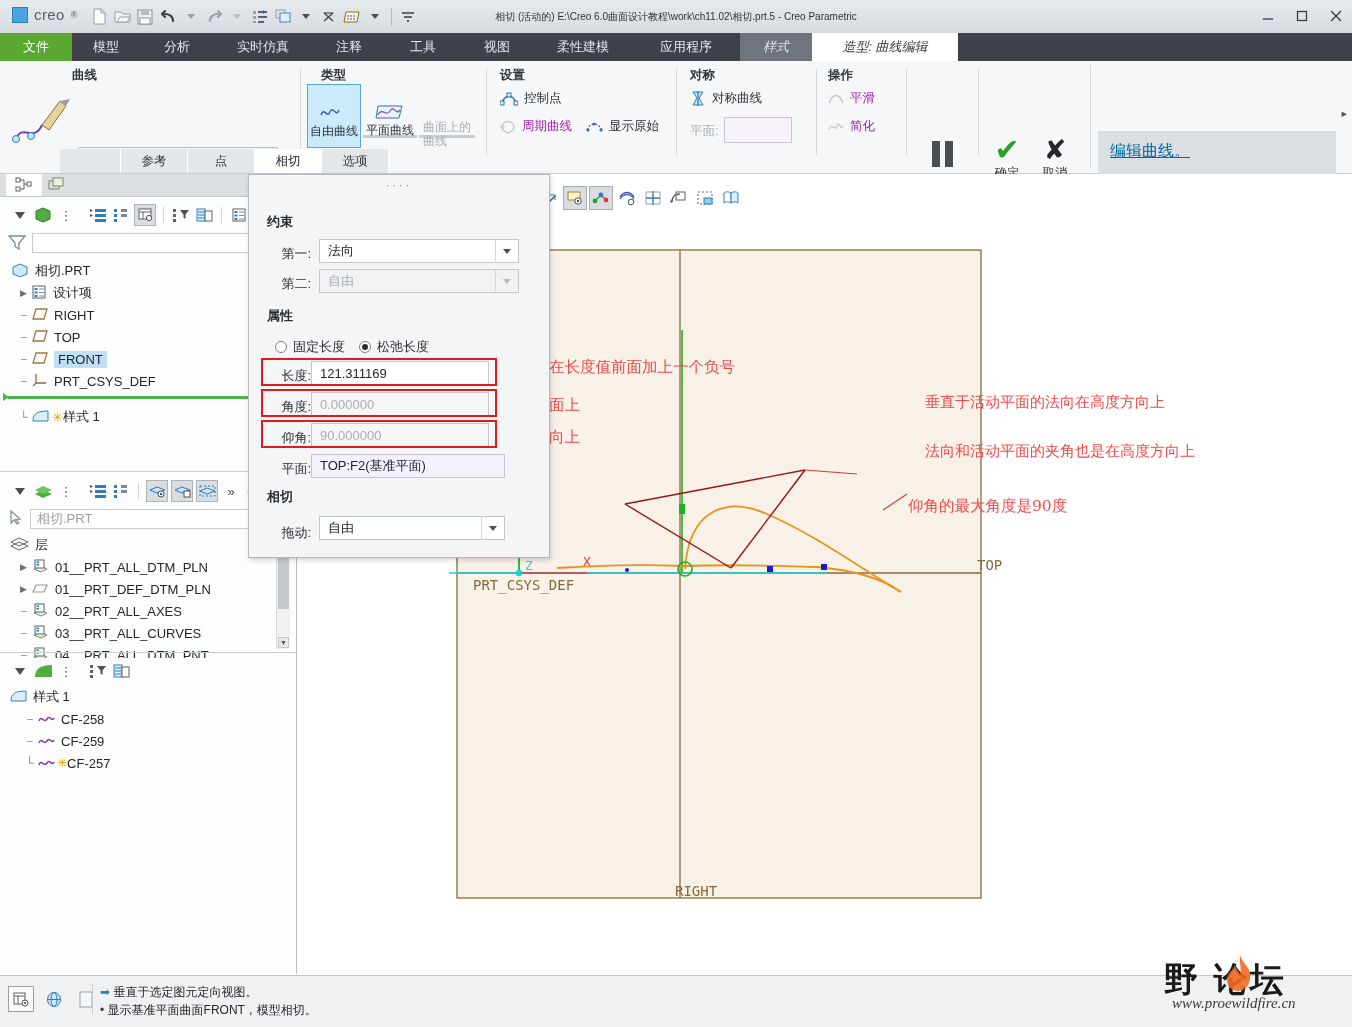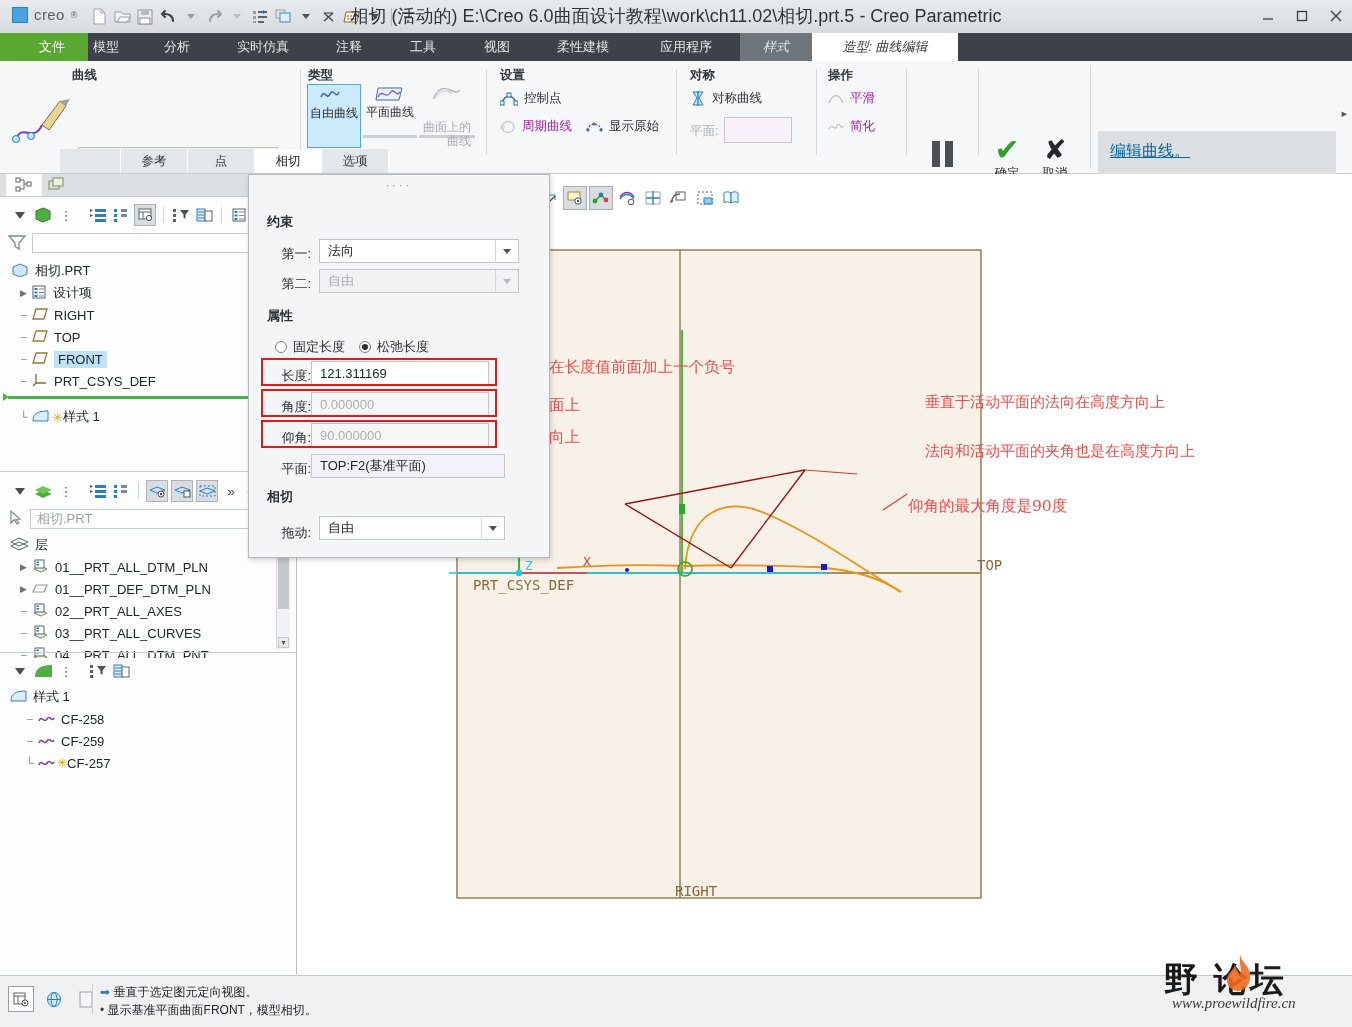--- a/index.html
+++ b/index.html
@@ -15,47 +15,47 @@
   .titlebar{position:absolute;left:0;top:0;width:1352px;height:33px;
     background:linear-gradient(#e7eaed,#d7dbe0);border-bottom:1px solid #b8bdc4;}
   .creo-logo{position:absolute;left:12px;top:6px;display:flex;align-items:center;gap:6px;}
   .creo-sq{width:14px;height:14px;background:#4aa3df;border:1px solid #2a7fb8;}
   .creo-txt{font-size:15px;color:#5a5f66;letter-spacing:.4px;}
   .qat{position:absolute;left:88px;top:4px;display:flex;align-items:center;height:25px;gap:1px;}
   .qat-btn{width:22px;height:22px;display:flex;align-items:center;justify-content:center;cursor:default;}
   .qat-btn svg{display:block;}
   .qat-sep{width:1px;height:18px;background:#b4b9bf;margin:0 4px;}
   .title-text{position:absolute;left:0;top:0;width:1352px;height:33px;line-height:33px;
-    text-align:center;font-size:18px;color:#2e3338;pointer-events:none;}
+    text-align:center;font-size:10px;color:#2e3338;pointer-events:none;}
   .wincontrols{position:absolute;right:6px;top:6px;display:flex;gap:14px;}
   .wc{width:20px;height:20px;display:flex;align-items:center;justify-content:center;color:#444;font-size:13px;}
 
   
   .ribtabs{position:absolute;left:0;top:33px;width:1352px;height:28px;background:#3c4248;}
   .rtab{position:absolute;top:0;height:28px;line-height:28px;text-align:center;color:#e3e6e8;font-size:13px;cursor:default;}
-  .rtab.file{background:#5aa832;color:#fff;left:0;width:72px;font-weight:normal;padding-left:16px;}
+  .rtab.file{background:#5aa832;color:#fff;left:0;width:72px;font-weight:normal;}
   .rtab.sel{background:#6e757c;color:#dfe3e6;font-style:italic;}
   .rtab.active{background:#ffffff;color:#33383d;font-style:italic;}
   .ribbon-right-ic{position:absolute;right:6px;top:33px;height:28px;display:flex;align-items:center;gap:12px;color:#cfd4d8;font-size:12px;}
   .ribbon-right-ic span{cursor:default;}
 
   
   .ribbon{position:absolute;left:0;top:61px;width:1352px;height:112px;background:#f6f7f8;border-bottom:1px solid #c9ced3;}
   .grp{position:absolute;top:0;height:112px;}
   .grp-title{position:absolute;top:6px;left:0;font-size:12.5px;font-weight:bold;color:#31363b;}
   .vsep{position:absolute;top:8px;width:1px;height:86px;background:#d4d9dd;}
 
   .curve-bigicon{position:absolute;left:10px;top:28px;width:66px;height:62px;}
   .curvebox{position:absolute;left:78px;top:86px;width:200px;height:24px;
     background:#eef6e8;border:1px solid #b6c2ab;border-radius:1px;
     display:flex;align-items:center;gap:5px;padding:0 6px;box-sizing:border-box;font-size:12.5px;color:#222;}
 
   .typebtn{position:absolute;top:84px;width:54px;height:62px;box-sizing:border-box;
     display:flex;flex-direction:column;align-items:center;justify-content:flex-start;
-    padding-top:1px;font-size:12px;color:#2a2f34;text-align:right;line-height:14px;}
+    padding-top:19px;font-size:12px;color:#2a2f34;text-align:left;line-height:14px;}
   .typebtn.on{background:#cbeafb;border:1px solid #53a8d8;}
   .typebtn.off{color:#a8adb2;}
   .typetop{position:absolute;top:74px;height:3px;background:#c9ced3;}
 
   .chk{position:absolute;display:flex;align-items:center;gap:6px;font-size:12.5px;color:#2a2f34;}
   .chk.dim{color:#a21caf;}
   .planebox{position:absolute;width:66px;height:24px;background:#f7f2fb;border:1px solid #c9c2d4;}
   .plane-lbl{position:absolute;font-size:12.5px;color:#a9aeb3;}
 
   .pausebtn{position:absolute;top:76px;width:40px;height:34px;display:flex;align-items:center;justify-content:center;gap:5px;}
@@ -328,21 +328,21 @@
       <div class="curvebox">
         <svg width="16" height="10">
             <path d="M1 7c2-6 4 3 6-2s4 4 7-2" fill="none" stroke="#7a3fb5" stroke-width="1.4"></path>
           </svg>
         <span>造型: 56: 曲线: CF-257</span>
       </div>
     </div>
     <div class="vsep" style="left:300px;"></div>
 
     <div class="grp" style="left:300px;width:186px;">
-      <div class="grp-title" style="left:8px;">类型</div>
+      <div class="grp-title" style="left:21px;">类型</div>
       <div class="typetop" style="left:7px;width:54px;"></div>
       <div class="typetop" style="left:63px;width:54px;"></div>
       <div class="typetop" style="left:119px;width:56px;"></div>
 
       <div class="typebtn on" style="left:7px;top:23px;height:64px;">
         <svg width="30" height="16">
             <path d="M2 11c3-9 6 4 9-3s6 6 9-2" fill="none" stroke="#3a5fa8" stroke-width="1.5"></path>
           </svg>
         <span style="margin-top:4px;">自由曲线</span>
       </div>

